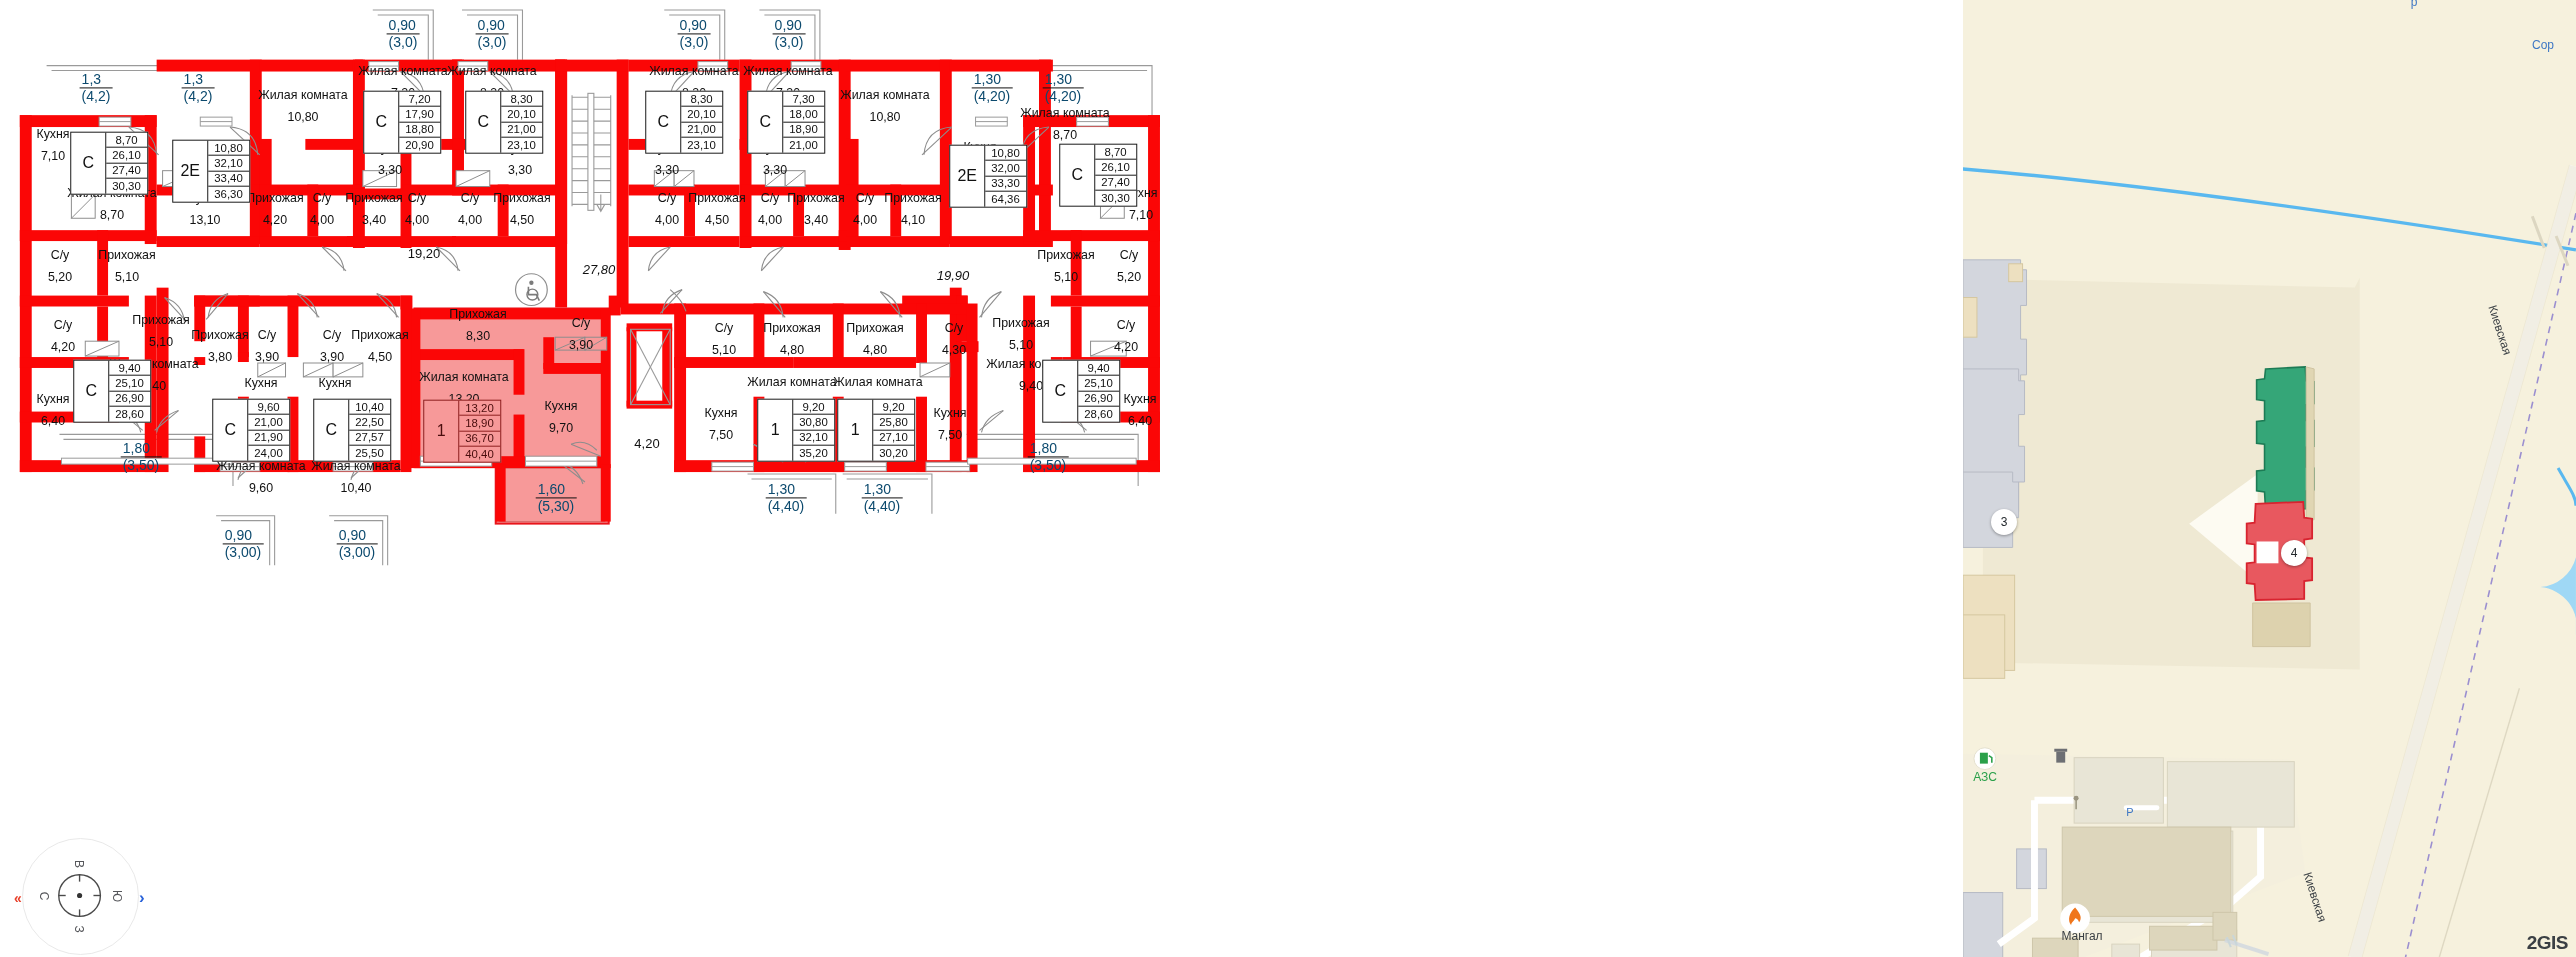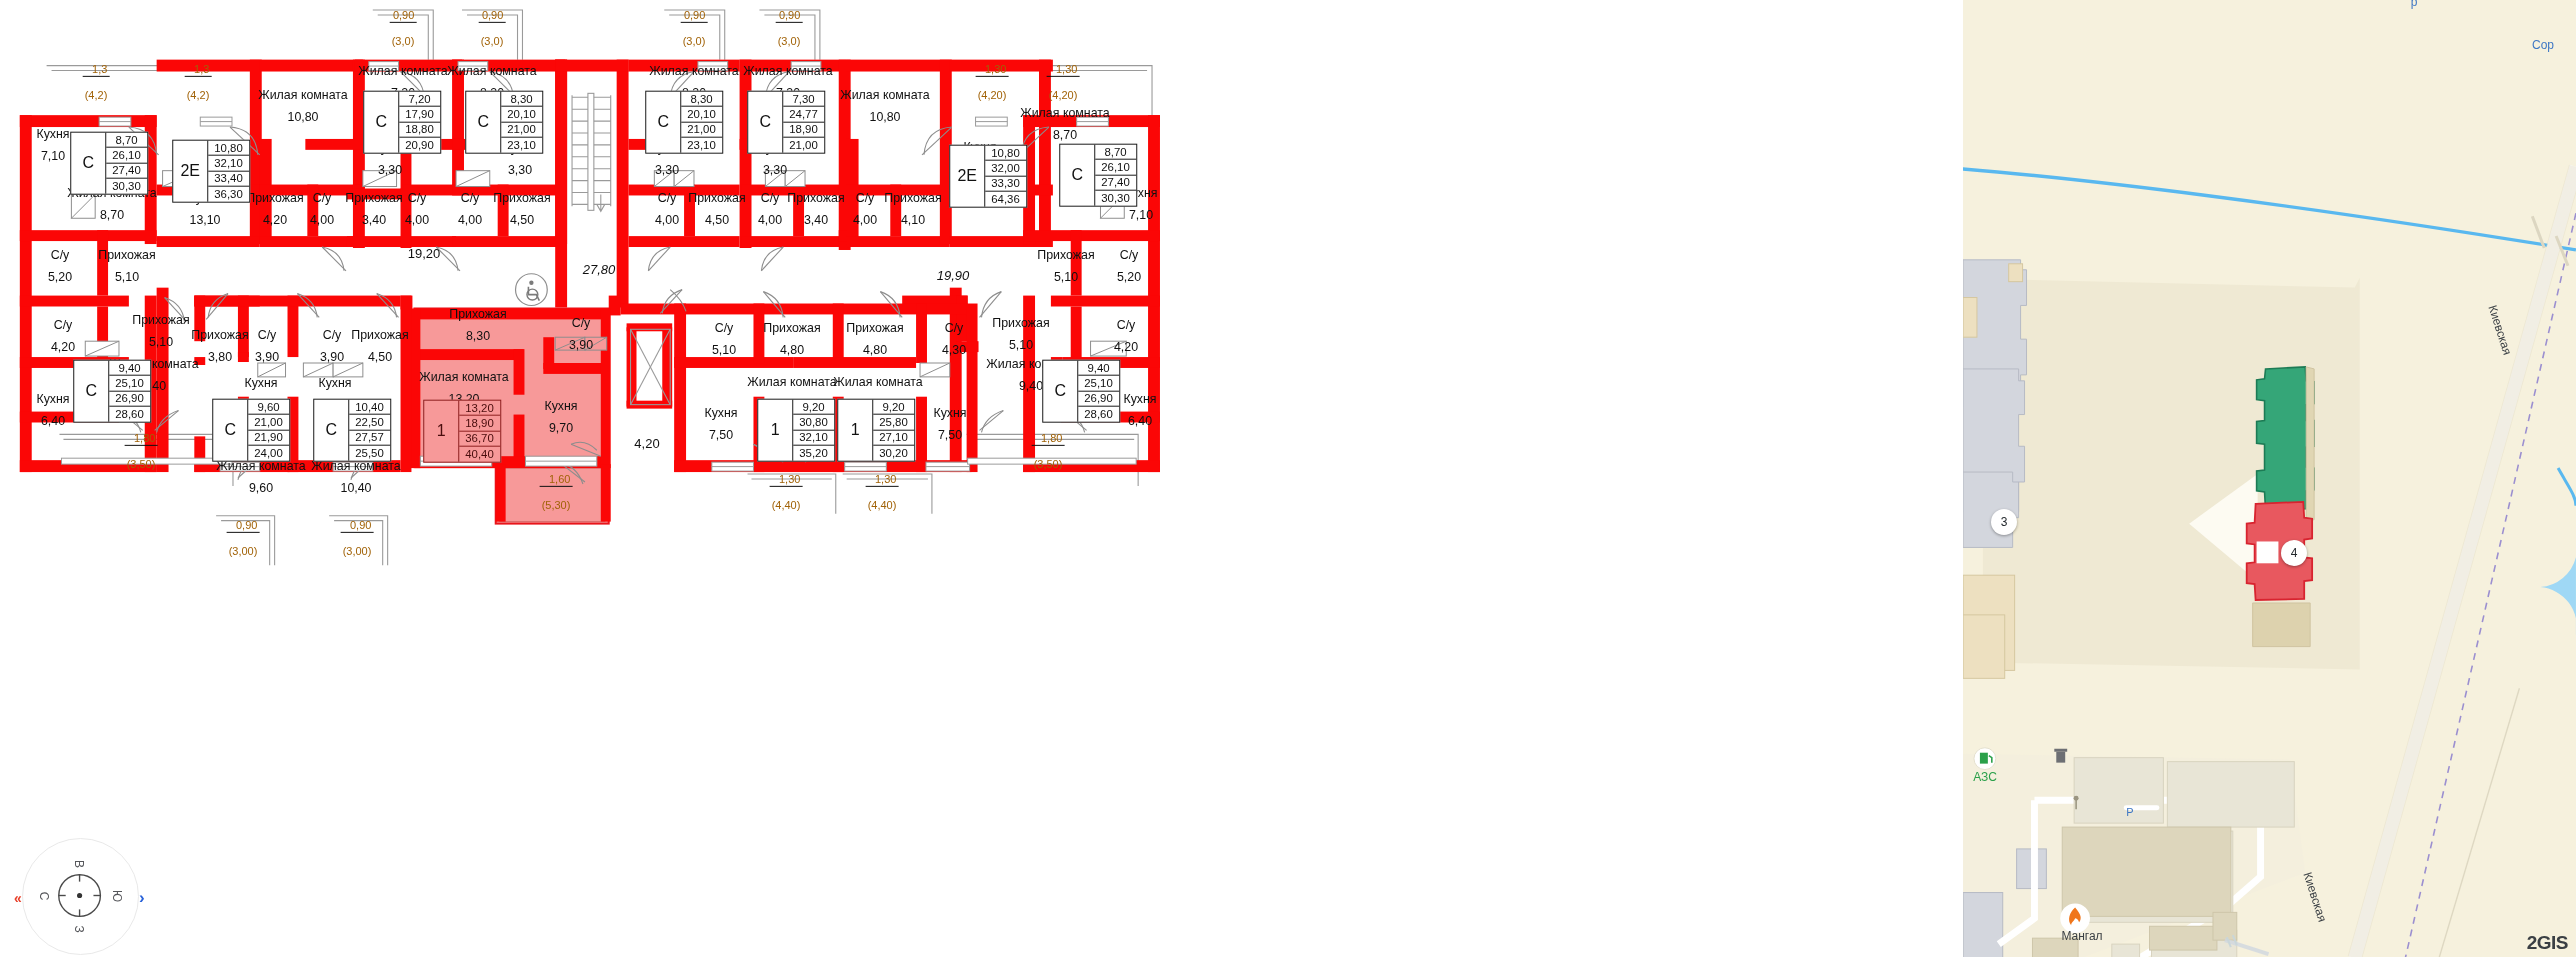--- a/index.html
+++ b/index.html
@@ -8,23 +8,23 @@
 
   
   #plan{position:absolute;left:0;top:0;width:1963px;height:958px;background:#ffffff;overflow:hidden;}
   #planSvg{position:absolute;left:0;top:0;}
 
   .lbl{position:absolute;font-family:"Liberation Sans",sans-serif;font-size:12.4px;color:#111;
        white-space:nowrap;transform:translate(-50%,-50%);text-align:center;line-height:1.25;}
   .lbl.dim{font-size:13px;}
 
   
-  .frac{position:absolute;transform:translate(-50%,-50%);text-align:right;font-size:11px;line-height:1.15;color:#a16207;}
+  .frac{position:absolute;transform:translate(-50%,-50%);text-align:left;font-size:14px;line-height:1.15;color:#0c4a6e;}
   .frac .top{border-bottom:1px solid #111;padding:0 2px;}
-  .frac .bot{padding:12px 2px;}
+  .frac .bot{padding:0 2px;}
 
   
   .spec{position:absolute;transform:translate(-50%,-50%);display:flex;
         border:1.3px solid #1a1a1a;background:#fff;align-items:stretch;}
   .spec .rooms{display:flex;align-items:center;justify-content:center;
         min-width:26px;padding:0 4px;font-size:16px;color:#111;border-right:1.3px solid #1a1a1a;}
   .spec .vals{display:flex;flex-direction:column;}
   .spec .vals span{font-size:11.4px;line-height:1;padding:1.5px 6px 1.5px 6px;text-align:center;
         border-bottom:1px solid #1a1a1a;color:#111;}
   .spec .vals span:last-child{border-bottom:none;padding-left:6px;}
@@ -789,21 +789,21 @@
             <span>8,30</span>
             <span>20,10</span>
             <span>21,00</span>
             <span>23,10</span>
           </div>
         </div>
         <div class="spec" style="left: 786px; top: 122px;">
           <div class="rooms">С</div>
           <div class="vals">
             <span>7,30</span>
-            <span>24,77</span>
+            <span>18,00</span>
             <span>18,90</span>
             <span>21,00</span>
           </div>
         </div>
         <div class="spec sel" style="left: 462px; top: 431px;">
           <div class="rooms">1</div>
           <div class="vals">
             <span>13,20</span>
             <span>18,90</span>
             <span>36,70</span>

